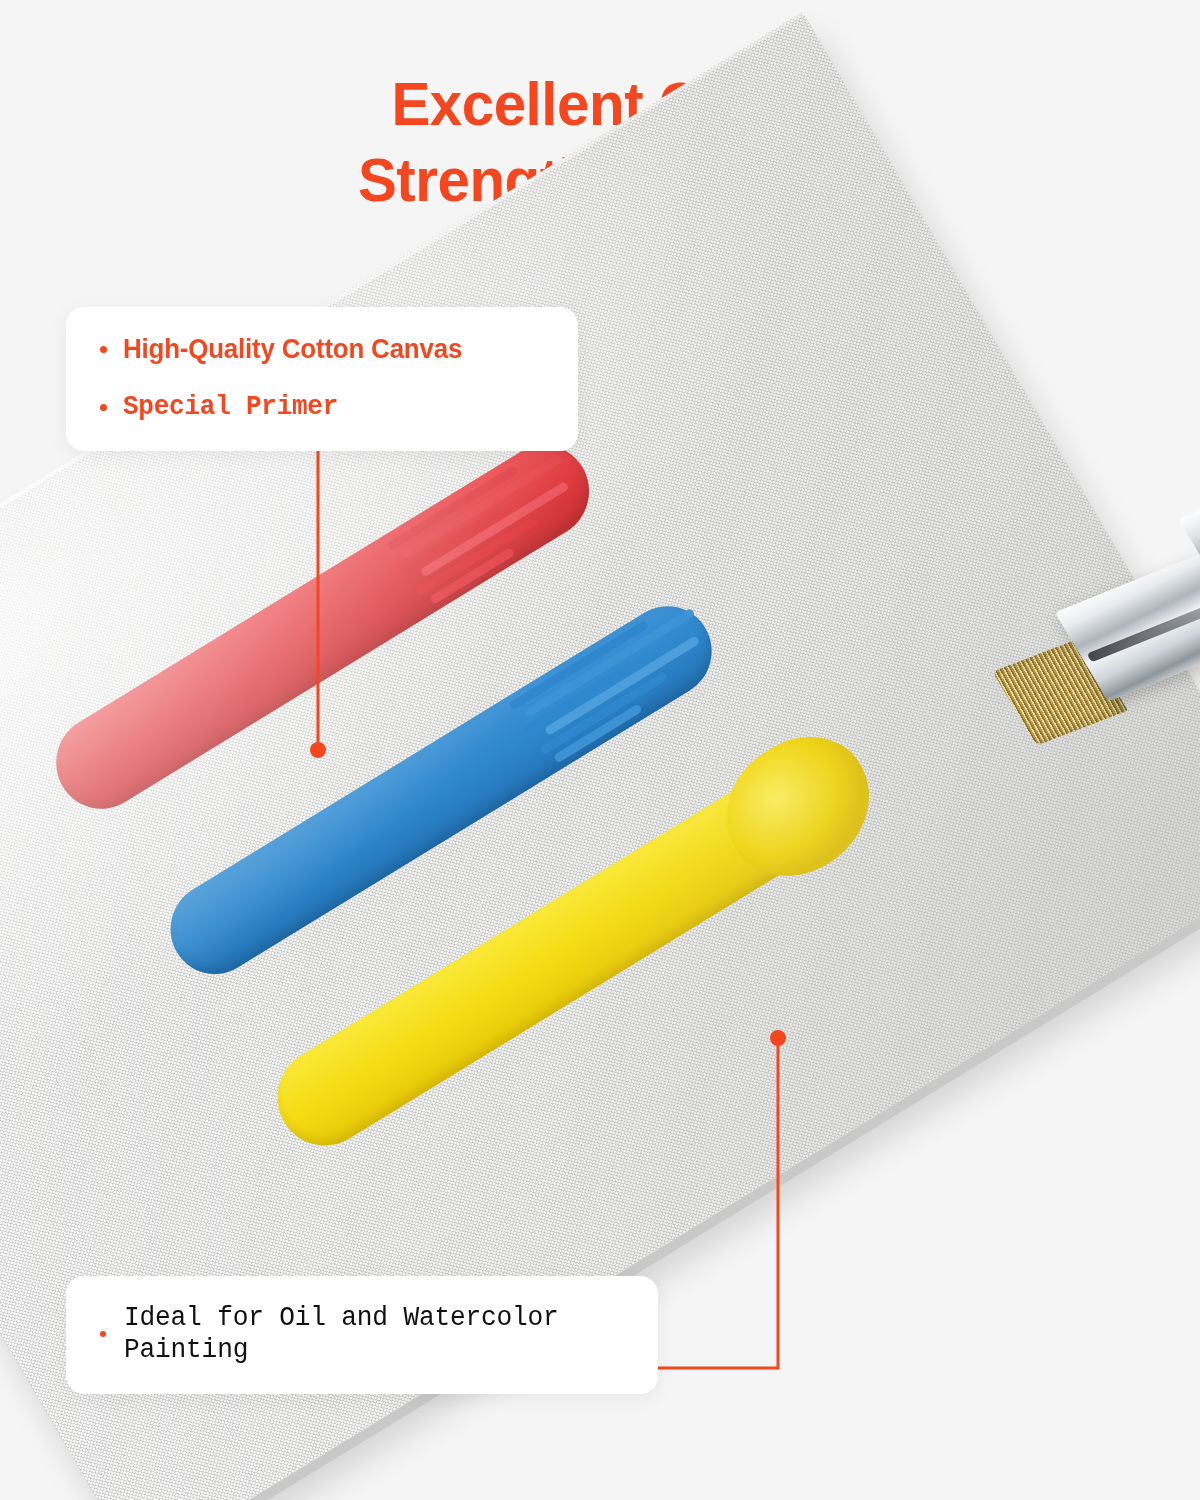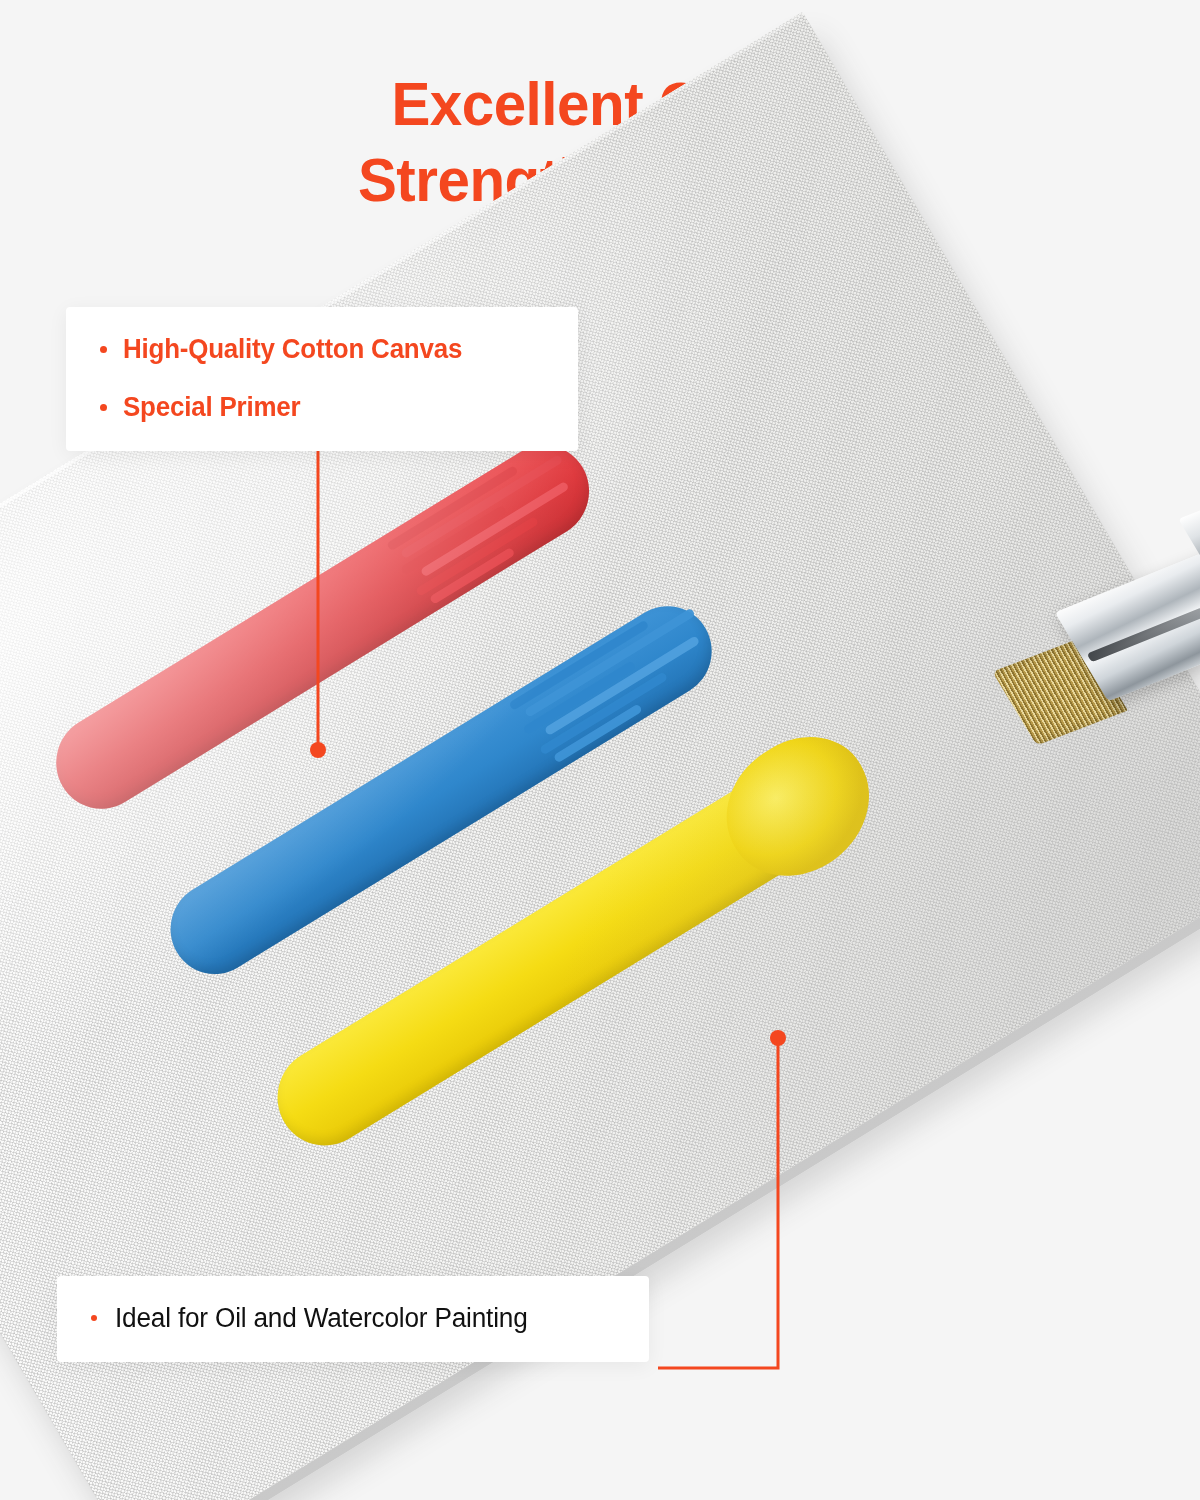--- a/index.html
+++ b/index.html
@@ -201,47 +201,47 @@
     background: linear-gradient(176deg,
       #ffffff 0%, #dfe3e6 20%, #9aa1a7 45%, #f0f2f4 62%, #b7bec4 82%, #6f767c 100%);
     transform: skewY(9deg);
     border-radius: 4px;
   }
 
   
   .callout {
     position: absolute;
     background: #ffffff;
-    border-radius: 4px;
+    border-radius: 18px;
     box-shadow: 0 4px 20px rgba(0,0,0,0.06);
     box-sizing: border-box;
   }
   #callout-top {
     left: 66px;
     top: 307px;
     width: 512px;
     padding: 26px 30px 28px 34px;
   }
   #callout-bottom {
-    left: 57px;
+    left: 66px;
     top: 1276px;
     width: 592px;
     padding: 26px 21px 28px 34px;
   }
   .bullet-list {
     list-style: none;
     margin: 0;
     padding: 0;
   }
   .bullet-list li {
     display: flex;
     align-items: center;
     margin: 0 0 26px 0;
   }
-  .bullet-list li:last-child { margin-bottom: 0; }
+  .bullet-list li:last-child { margin-bottom: 0; font-family: Liberation Mono, monospace; }
   .dot {
     flex: 0 0 auto;
     width: 7px;
     height: 7px;
     border-radius: 50%;
     background: #f4471f;
     margin-right: 16px;
   }
   #callout-top .row-label {
     color: #f4471f;

